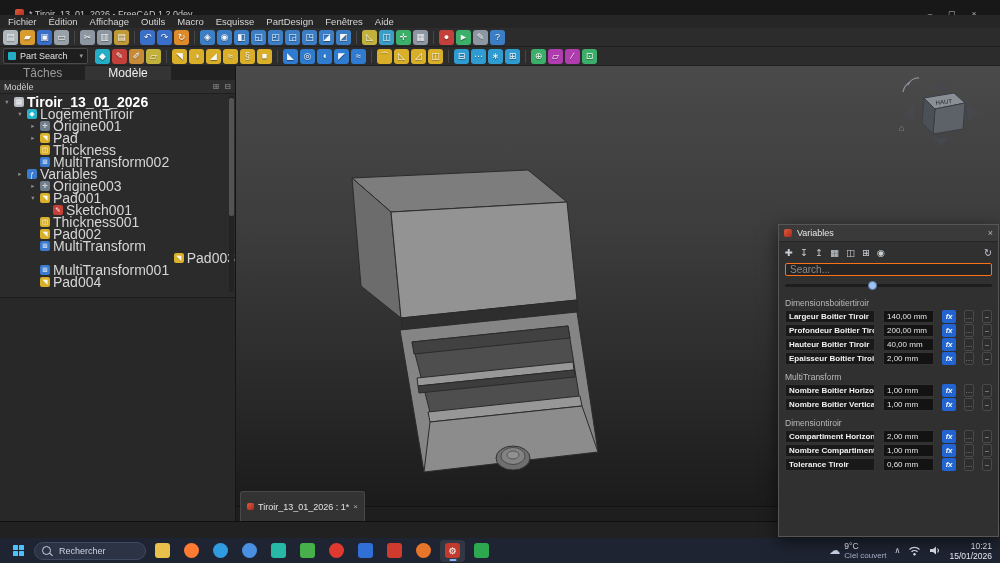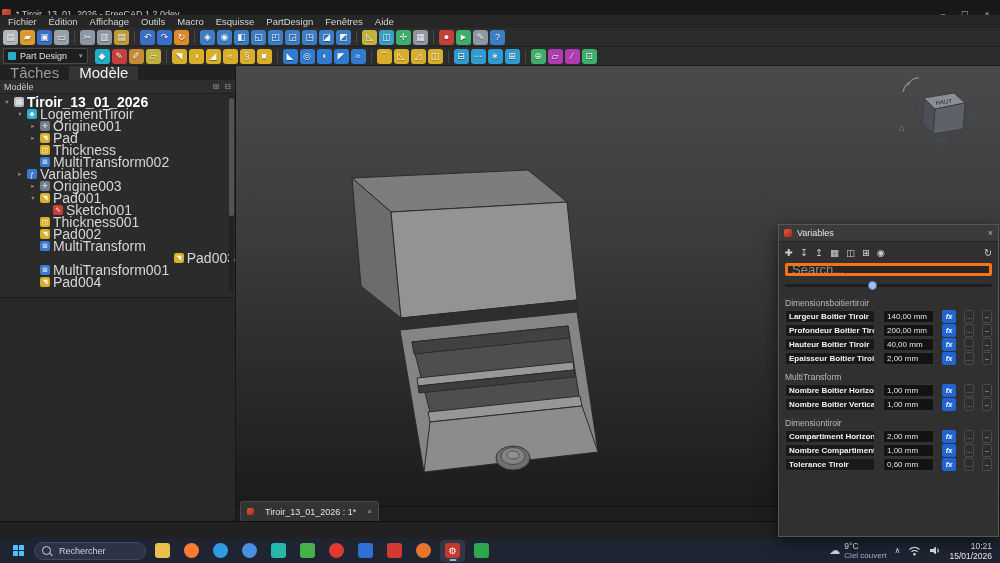--- a/index.html
+++ b/index.html
@@ -1,21 +1,21 @@
 <!DOCTYPE html>
 <html><head>
 <meta charset="utf-8">
 <style>
   html,body{margin:0;padding:0;background:#000;}
   .app{position:relative;width:1000px;height:563px;background:#111;overflow:hidden;
        font-family:"Liberation Sans","DejaVu Sans",sans-serif;-webkit-font-smoothing:antialiased;}
 
   
   .titlebar{position:absolute;left:0;top:0;right:0;height:27px;background:#181818;
-            display:flex;align-items:center;gap:5px;padding:0 2px;box-sizing:border-box;}
+            display:flex;align-items:center;gap:5px;padding:0 15px;box-sizing:border-box;}
   .fc-logo{width:9px;height:9px;border-radius:2px;background:linear-gradient(135deg,#e25a3a,#a8281e);flex:none;}
   .title-text{font-size:9px;color:#c9c9c9;white-space:nowrap;}
   .win-controls{margin-left:auto;display:flex;}
   .win-btn{width:22px;text-align:center;font-size:8px;color:#bbb;line-height:15px;}
 
   
   .menubar{position:absolute;left:0;top:15px;right:0;height:13px;background:#262626;display:flex;align-items:center;padding-left:2px;}
   .menu-item{font-size:9.5px;color:#d6d6d6;padding:0 6px;line-height:13px;}
 
   
@@ -29,21 +29,21 @@
   .wb-combo{height:14px;background:#1e1e1e;border:1px solid #4a4a4a;border-radius:2px;display:flex;
             align-items:center;gap:4px;padding:0 4px;margin-right:5px;flex:none;}
   .wb-ic{width:8px;height:8px;border-radius:1px;background:#23aec6;flex:none;}
   .wb-label{font-size:9px;color:#e0e0e0;}
   .wb-arrow{font-size:7px;color:#999;margin-left:8px;}
 
   
   .sidebar{position:absolute;left:0;top:66px;width:236px;height:455px;background:#2b2b2b;
            border-right:1px solid #151515;box-sizing:border-box;display:flex;flex-direction:column;}
   .side-tabs{height:14px;background:#212121;display:flex;flex:none;}
-  .side-tab{font-size:15px;color:#9c9c9c;padding:0 10px;line-height:14px;}
+  .side-tab{font-size:12px;color:#9c9c9c;padding:0 23px;line-height:14px;}
   .side-tab.active{background:#343434;color:#f0f0f0;}
   .side-header{height:13px;background:#2e2e2e;border-bottom:1px solid #1f1f1f;display:flex;align-items:center;padding:0 4px;flex:none;}
   .side-header-label{font-size:9px;color:#cdcdcd;}
   .side-header-icons{margin-left:auto;display:flex;gap:5px;}
   .sh-icon{font-size:8px;color:#9a9a9a;}
   .tree{position:relative;height:203px;overflow:hidden;flex:none;padding-top:2px;box-sizing:border-box;}
   .tree-row{height:12px;display:flex;align-items:center;gap:3px;font-size:10px;color:#d6d6d6;white-space:nowrap;}
   .tree-row.bold .tree-label{font-weight:bold;color:#fff;}
   .tree-arrow{width:8px;font-size:6.5px;color:#8b8b8b;text-align:center;flex:none;}
   .tree-icon{width:10px;height:10px;border-radius:2px;display:flex;align-items:center;justify-content:center;
@@ -58,39 +58,39 @@
 
   
   .viewport{position:absolute;left:236px;top:66px;width:764px;height:440px;overflow:hidden;
             background:linear-gradient(180deg,#4a4a4a 0%,#3c3c3c 38%,#272727 78%,#1b1b1b 100%);}
   .model{position:absolute;left:0;top:0;}
   .navcube{position:absolute;right:14px;top:8px;opacity:.95;}
 
   
   .docstrip{position:absolute;left:236px;top:506px;width:764px;height:15px;background:#1e1e1e;
             border-top:1px solid #121212;display:flex;align-items:flex-end;box-sizing:border-box;}
-  .doc-tab{display:flex;align-items:center;gap:11px;height:20px;margin-left:4px;padding:0 6px;background:#333;
+  .doc-tab{display:flex;align-items:center;gap:4px;height:30px;margin-left:4px;padding:0 6px;background:#333;
            border:1px solid #484848;border-bottom:none;border-radius:3px 3px 0 0;font-size:9px;color:#e2e2e2;box-sizing:border-box;}
   .doc-tab .fc-logo{width:7px;height:7px;}
   .doc-close{font-size:8px;color:#aaa;}
 
   .statusbar{position:absolute;left:0;top:521px;right:0;height:17px;background:#212121;border-top:1px solid #0f0f0f;}
 
   
   .varpanel{position:absolute;left:778px;top:224px;width:221px;height:313px;background:#303030;border:1px solid #565656;
             box-shadow:0 5px 16px rgba(0,0,0,.55);z-index:10;box-sizing:border-box;display:flex;flex-direction:column;}
   .vp-title{height:16px;background:#3a3a3a;border-bottom:1px solid #262626;display:flex;align-items:center;gap:5px;padding:0 5px;flex:none;}
   .vp-title-label{font-size:9px;color:#e6e6e6;}
   .vp-close{margin-left:auto;font-size:9px;color:#b5b5b5;}
   .vp-body{flex:1;padding:3px 6px 0 6px;overflow:hidden;}
   .vp-toolbar{display:flex;gap:7px;align-items:center;height:15px;}
   .vp-tool{font-size:9.5px;color:#c9ced5;}
   .ml-auto{margin-left:auto;}
-  .vp-search{display:block;width:100%;height:13px;background:#252525;border:3px solid #f97316;border-radius:2px;color:#bbb;
-             font-size:13px;padding:0 4px;box-sizing:border-box;margin-top:3px;font-family:inherit;outline:none;}
+  .vp-search{display:block;width:100%;height:13px;background:#252525;border:1px solid #f97316;border-radius:2px;color:#bbb;
+             font-size:10px;padding:0 4px;box-sizing:border-box;margin-top:3px;font-family:inherit;outline:none;}
   .vp-search::placeholder{color:#8b8b8b;}
   .vp-slider{position:relative;height:11px;margin-top:4px;}
   .vp-slider-track{position:absolute;left:0;right:0;top:4px;height:3px;background:#1d1d1d;border-radius:2px;}
   .vp-slider-handle{position:absolute;left:40%;top:1px;width:9px;height:9px;border-radius:50%;background:#9ec1f0;
                     border:1px solid #5a80b0;box-sizing:border-box;}
   .var-item{display:contents;}
   .var-group-header{font-size:8.5px;color:#b9b9b9;margin-top:7px;margin-bottom:2px;}
   .var-row{display:flex;gap:8px;margin-bottom:1px;height:13px;}
   .var-label{width:90px;flex:none;background:#191919;border:1px solid #333;color:#f1f1f1;font-size:8px;font-weight:bold;
              line-height:11px;padding:0 3px;overflow:hidden;white-space:nowrap;box-sizing:border-box;}
@@ -188,21 +188,21 @@
       <span class="tb-sep"></span>
       <span class="tb-icon" style="background: rgb(196, 64, 58);">●</span>
       <span class="tb-icon" style="background: rgb(60, 176, 106);">►</span>
       <span class="tb-icon" style="background: rgb(141, 151, 163);">✎</span>
       <span class="tb-icon" style="background: rgb(59, 126, 198);">?</span>
   </div>
 
   <div class="toolbar t2">
     <span class="wb-combo">
       <span class="wb-ic"></span>
-      <span class="wb-label">Part Design</span>
+      <span class="wb-label">Part Search</span>
       <span class="wb-arrow">▾</span>
     </span>
     <span class="tb-icon" style="background: rgb(35, 174, 198);">◆</span>
       <span class="tb-icon" style="background: rgb(196, 64, 58);">✎</span>
       <span class="tb-icon" style="background: rgb(199, 138, 54);">✐</span>
       <span class="tb-icon" style="background: rgb(194, 178, 60);">▱</span>
       <span class="tb-sep"></span>
       <span class="tb-icon" style="background: rgb(217, 175, 41);">◥</span>
       <span class="tb-icon" style="background: rgb(217, 175, 41);">◑</span>
       <span class="tb-icon" style="background: rgb(217, 175, 41);">◢</span>

